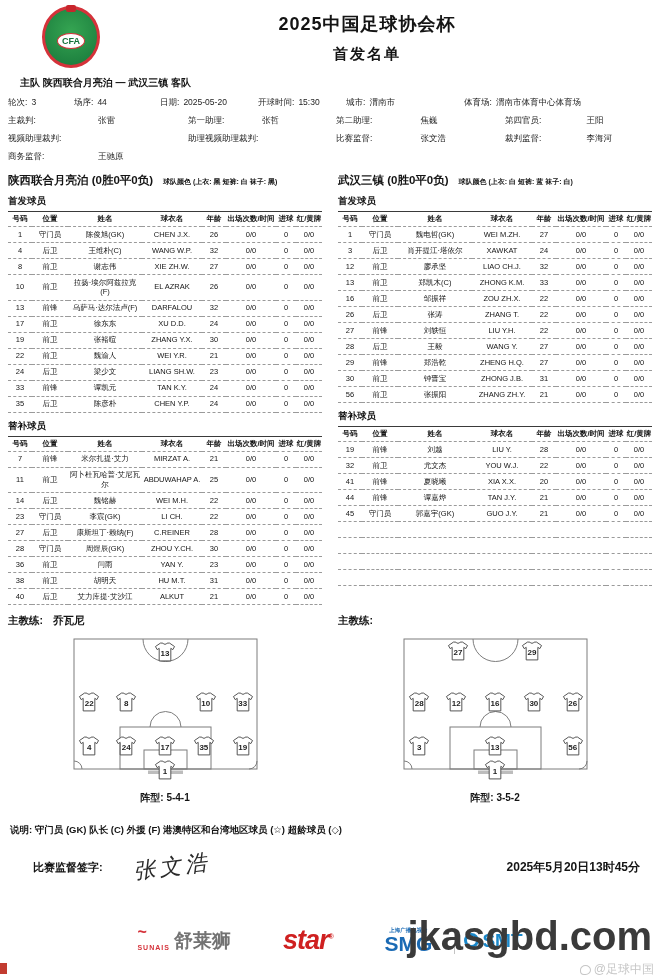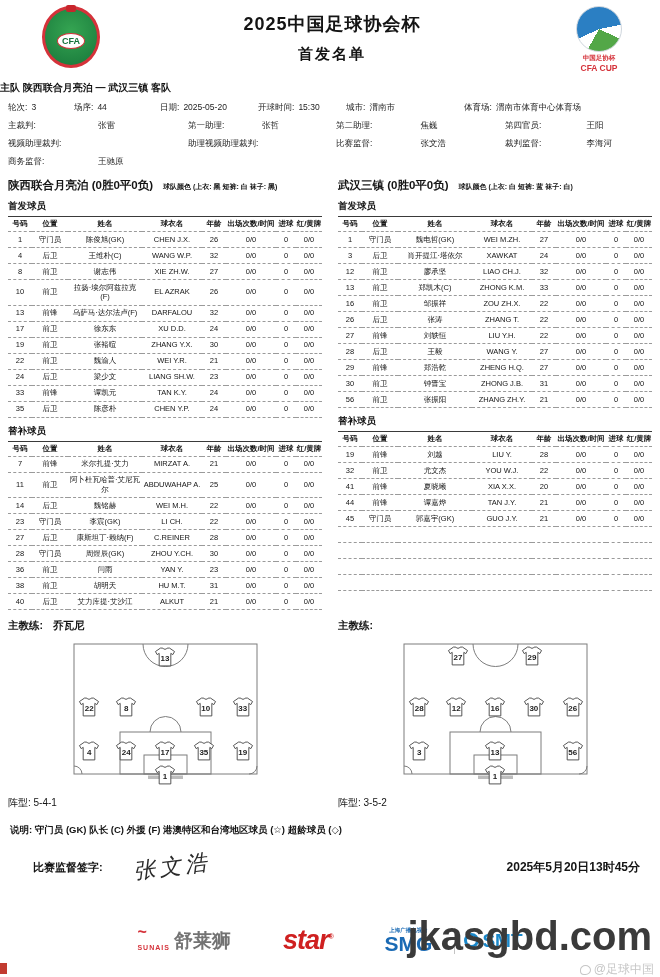--- a/index.html
+++ b/index.html
@@ -15,21 +15,21 @@
   .cfa .dot{position:absolute;top:-4px;left:50%;transform:translateX(-50%);width:10px;height:7px;background:#c8252c;border-radius:2px;}
   .cfa b{position:absolute;top:57%;left:50%;transform:translate(-50%,-50%);background:#fff;color:#15713a;
          font-size:9px;padding:2px 4px;border-radius:50%;border:1px solid #d5323a;}
   .cup{flex:0 0 auto;text-align:center;width:70px;}
   .ball{width:44px;height:44px;margin:0 auto;border-radius:50%;
         background:conic-gradient(#2b7fc3 0 22%,#fff 22% 32%,#53a747 32% 58%,#fff 58% 68%,#2b7fc3 68% 100%);
         border:1px solid #cfd6dd;}
   .cup .l1{font-size:6.5px;color:#d5323a;font-weight:bold;margin-top:2px;}
   .cup .l2{font-size:8.5px;color:#d5323a;font-weight:bold;}
   
-  .matchline{font-size:10px;font-weight:bold;padding:8px 0 0;}
+  .matchline{font-size:10px;font-weight:bold;padding:8px 20px 0;}
   .info{padding:2px 8px 0;font-size:8.5px;color:#1c1c1c;}
   .ri{display:grid;grid-template-columns:66px 86px 98px 88px 118px 1fr;margin-top:5px;white-space:nowrap;}
   .ro{display:grid;grid-template-columns:180px 148px 169px 163px;margin-top:6px;white-space:nowrap;}
   .cell{display:flex;}
   .cell .lab{flex:0 0 50%;}
   .ri .cell .lab{flex:0 0 auto;margin-right:4px;}
   .rb{display:grid;grid-template-columns:180px 1fr;margin-top:6px;}
   
   .teams,.row2{display:flex;}
   .half{width:330px;box-sizing:border-box;padding:0 8px;flex:0 0 auto;}
@@ -42,21 +42,21 @@
      padding:2px 0;white-space:nowrap;}
   td{border-bottom:1px dashed #9a9a9a;padding:2.5px 1px;line-height:1.3;height:10px;word-break:break-all;}
   .coach{font-size:10.5px;font-weight:bold;margin-top:9px;}
   .coach .cname{margin-left:10px;}
   
   .pitch-wrap{position:relative;width:185px;height:140px;margin:10px auto 0;}
   .pitch-wrap svg.field{position:absolute;left:0;top:0;}
   .jersey{position:absolute;width:22px;height:20px;transform:translate(-50%,-50%);}
   .jersey svg{position:absolute;inset:0;width:100%;height:100%;}
   .jersey .jn{position:absolute;left:0;right:0;top:7px;text-align:center;font-size:8px;font-weight:600;color:#222;}
-  .formation{font-size:10px;font-weight:normal;margin-top:13px;}
+  .formation{text-align:center;font-size:10px;font-weight:bold;margin-top:13px;}
   
   .legend{position:absolute;left:10px;top:824px;font-size:9.5px;font-weight:bold;}
   .signrow{position:absolute;left:0;right:0;top:852px;display:flex;align-items:center;}
   .signlab{font-size:11px;font-weight:bold;margin-left:33px;}
   .signature{margin-left:30px;font-size:22px;color:#2a2a2a;font-family:"DejaVu Serif",serif;
              font-style:italic;transform:rotate(-7deg);letter-spacing:4px;}
   .dt{margin-left:auto;margin-right:20px;font-size:12px;font-weight:bold;}
   .sponsors{position:absolute;left:0;right:0;top:925px;display:flex;justify-content:center;
             align-items:center;gap:52px;}
   .sp-sunais{display:flex;align-items:center;gap:4px;}
@@ -84,25 +84,20 @@
 
   <div class="hdr">
     <div class="cfa">
       <span class="dot"></span>
       <b>CFA</b>
     </div>
     <div class="titles">
       <div class="title">2025中国足球协会杯</div>
       <div class="subtitle">首发名单</div>
     </div>
-    <div class="cup">
-      <div class="ball"></div>
-      <div class="l1">中国足协杯</div>
-      <div class="l2">CFA CUP</div>
-    </div>
   </div>
 
   <div class="matchline">主队 陕西联合月亮泊 — 武汉三镇 客队</div>
 
   <div class="info">
     <div class="ri">
       <span class="cell">
           <span class="lab">轮次:</span>
           <span>3</span>
         </span>

